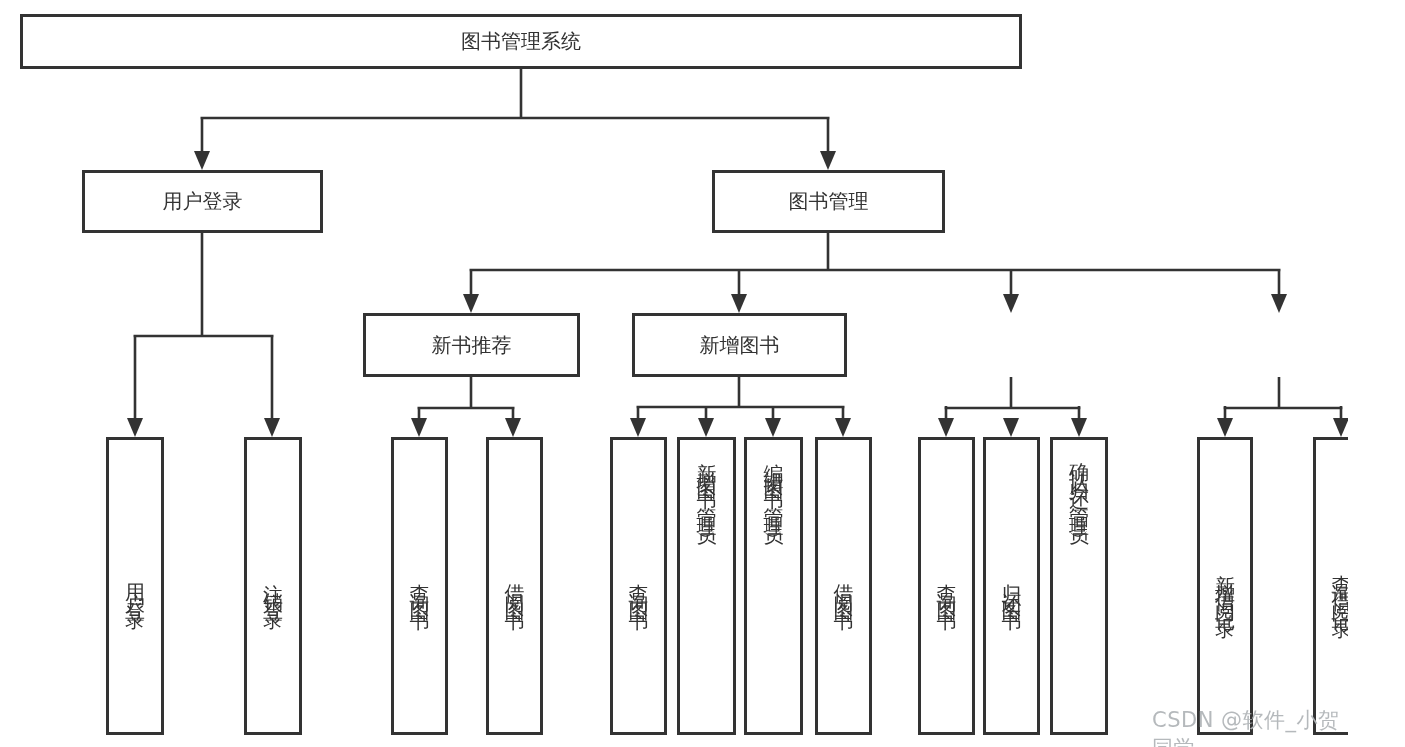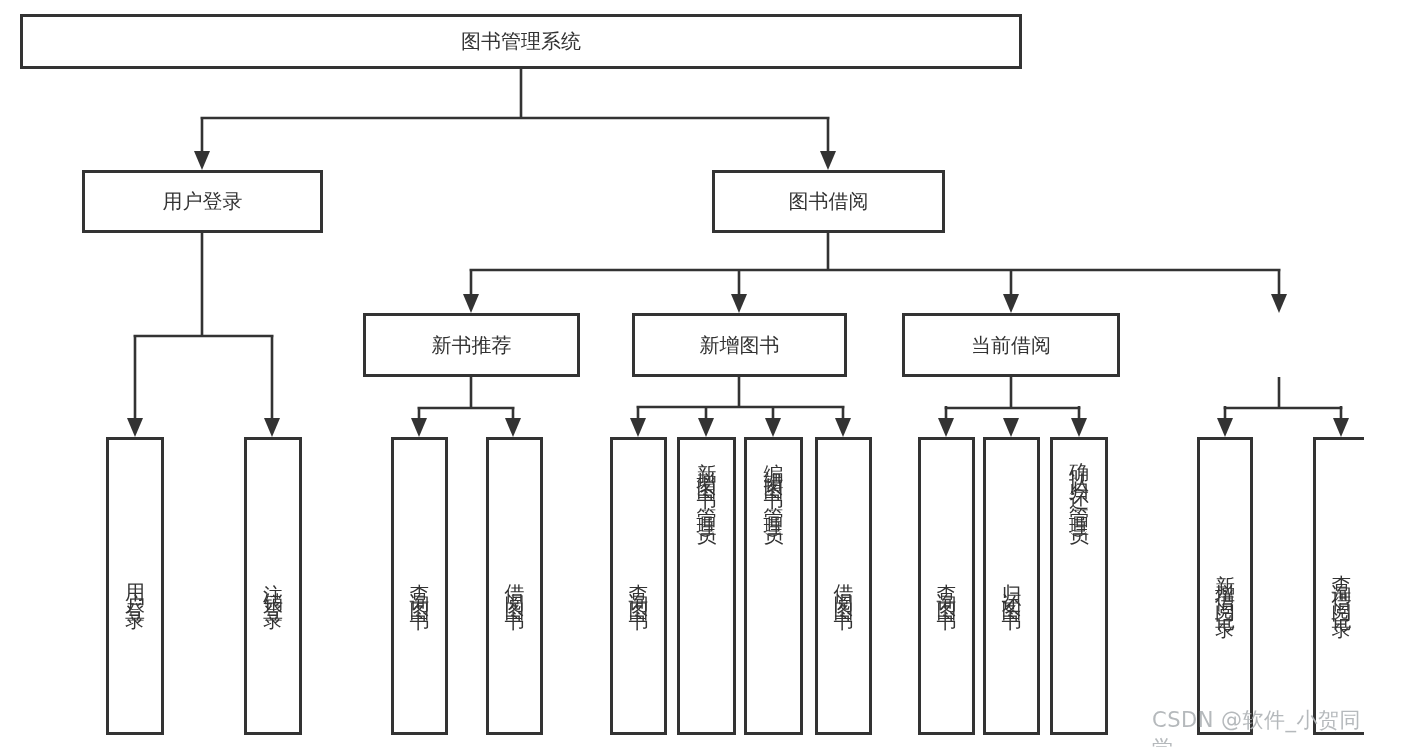--- a/index.html
+++ b/index.html
@@ -1,18 +1,18 @@
 <!DOCTYPE html>
 <html style="--background: #ffffff; --box-border: #333333; --line: #333333; --text: #333333; --watermark: #b2b6b9;"><head>
 <meta charset="utf-8">
 <style>
   html,body{margin:0;padding:0;background:#fff;}
   .stage{
     position:relative;width:1348px;height:747px;background:var(--background,#fff);
-    font-family:"DejaVu Sans",sans-serif;overflow:hidden;padding-left:16px;
+    font-family:"DejaVu Sans",sans-serif;overflow:hidden;
   }
   #connectors{position:absolute;left:0;top:0;z-index:0;}
   .node{
     position:absolute;box-sizing:border-box;z-index:1;
     border:3px solid var(--box-border,#333);background:#fff;
     display:flex;align-items:center;justify-content:center;
     color:var(--text,#333);font-size:20px;line-height:1.25;
     white-space:nowrap;
   }
   .v{
@@ -50,25 +50,24 @@
       <path d="M938 418L954 418L946 437Z" fill="#333333"></path>
       <path d="M1003 418L1019 418L1011 437Z" fill="#333333"></path>
       <path d="M1071 418L1087 418L1079 437Z" fill="#333333"></path>
       <path d="M1217 418L1233 418L1225 437Z" fill="#333333"></path>
       <path d="M1333 418L1349 418L1341 437Z" fill="#333333"></path>
     </svg>
 
   <div class="node h" style="left:20px;top:14px;width:1002px;height:55px">图书管理系统</div>
 
   <div class="node h" style="left:82px;top:170px;width:241px;height:63px">用户登录</div>
-  <div class="node h" style="left:712px;top:170px;width:233px;height:63px">图书借阅</div>
+  <div class="node h" style="left:712px;top:170px;width:233px;height:63px">图书管理</div>
 
   <div class="node h" style="left:363px;top:313px;width:217px;height:64px">新书推荐</div>
   <div class="node h" style="left:632px;top:313px;width:215px;height:64px">新增图书</div>
-  <div class="node h" style="left:902px;top:313px;width:218px;height:64px">当前借阅</div>
 
   <div class="node v" style="left:106px;top:437px;width:58px;height:298px">用户登录</div>
   <div class="node v" style="left:244px;top:437px;width:58px;height:298px">注销登录</div>
 
   <div class="node v" style="left:391px;top:437px;width:57px;height:298px">查询图书</div>
   <div class="node v" style="left:486px;top:437px;width:57px;height:298px">借阅图书</div>
 
   <div class="node v" style="left:610px;top:437px;width:57px;height:298px">查询图书</div>
   <div class="node v long" style="left:677px;top:437px;width:59px;height:298px">新增图书（管理员）</div>
   <div class="node v long" style="left:744px;top:437px;width:59px;height:298px">编辑图书（管理员）</div>

